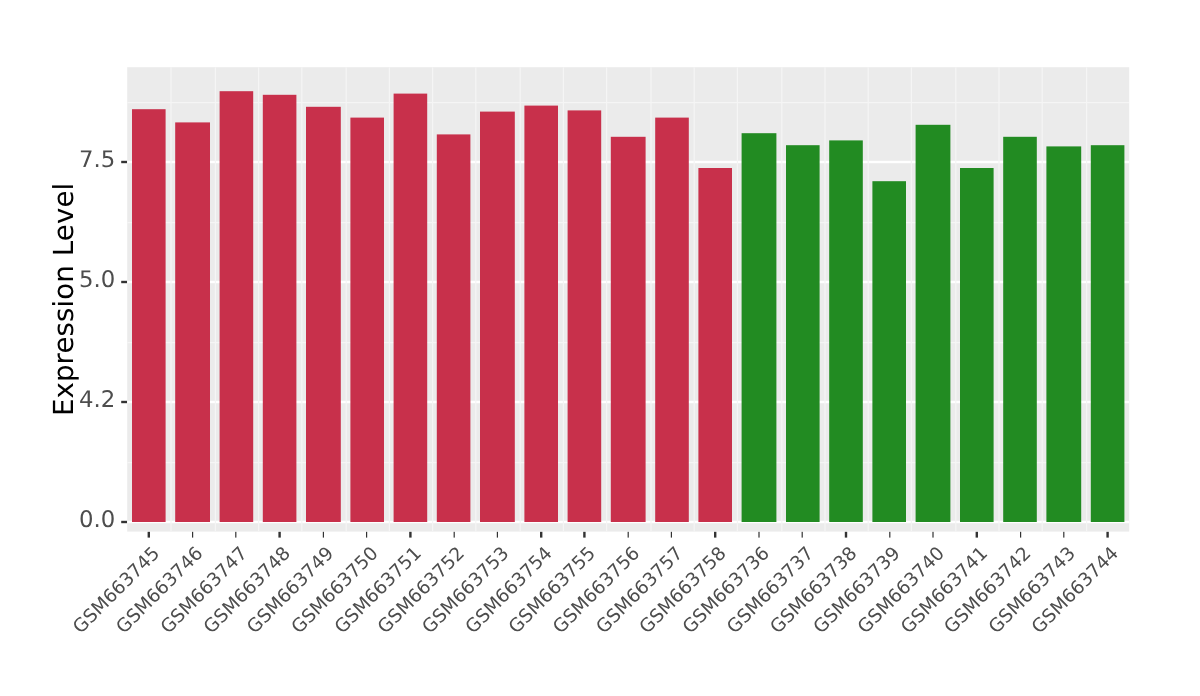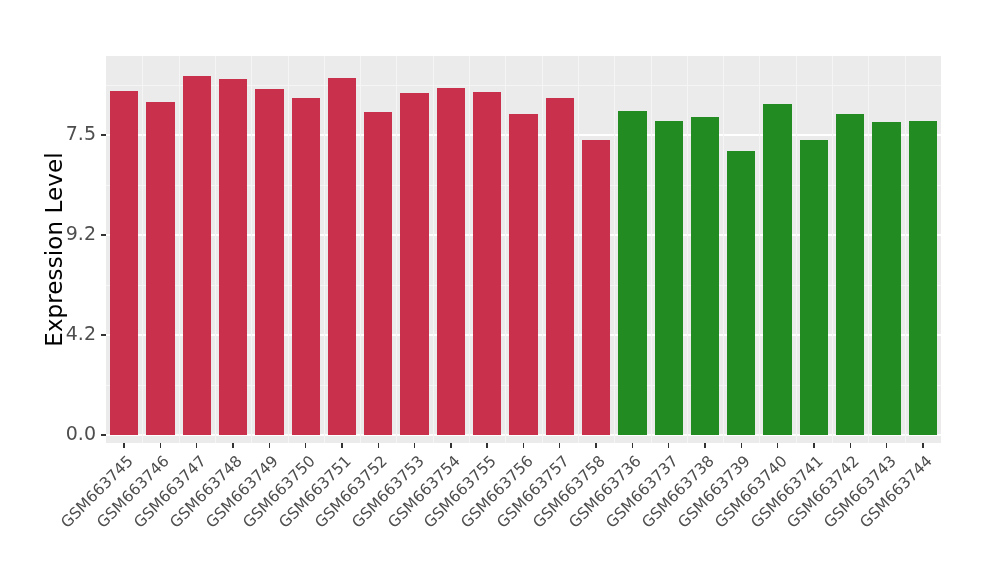--- a/index.html
+++ b/index.html
@@ -132,21 +132,21 @@
 
   <div id="y-axis-title" style="width: 580px; translate: 36px 539.5px;">
     <span id="y-axis-title-inner">Expression Level</span>
   </div>
 
   <div id="y-ticks">
       <div class="ytick-label" style="left: 48px; right: auto; width: 48px; top: 422px;">0.0</div>
       <div class="ytick-mark" style="left: 101px; top: 434.3px;"></div>
       <div class="ytick-label" style="left: 48px; right: auto; width: 48px; top: 322px;">4.2</div>
       <div class="ytick-mark" style="left: 101px; top: 334.3px;"></div>
-      <div class="ytick-label" style="left: 48px; right: auto; width: 48px; top: 222px;">9.2</div>
+      <div class="ytick-label" style="left: 48px; right: auto; width: 48px; top: 222px;">5.0</div>
       <div class="ytick-mark" style="left: 101px; top: 234.3px;"></div>
       <div class="ytick-label" style="left: 48px; right: auto; width: 48px; top: 122px;">7.5</div>
       <div class="ytick-mark" style="left: 101px; top: 134.3px;"></div>
     </div>
   <div id="x-ticks">
       <div class="xtick-mark" style="left: 123.452px; top: 443px;"></div>
       <div class="xtick-label" style="left: -175.848px; top: 452px; width: 300px;">GSM663745</div>
       <div class="xtick-mark" style="left: 159.757px; top: 443px;"></div>
       <div class="xtick-label" style="left: -139.543px; top: 452px; width: 300px;">GSM663746</div>
       <div class="xtick-mark" style="left: 196.061px; top: 443px;"></div>

